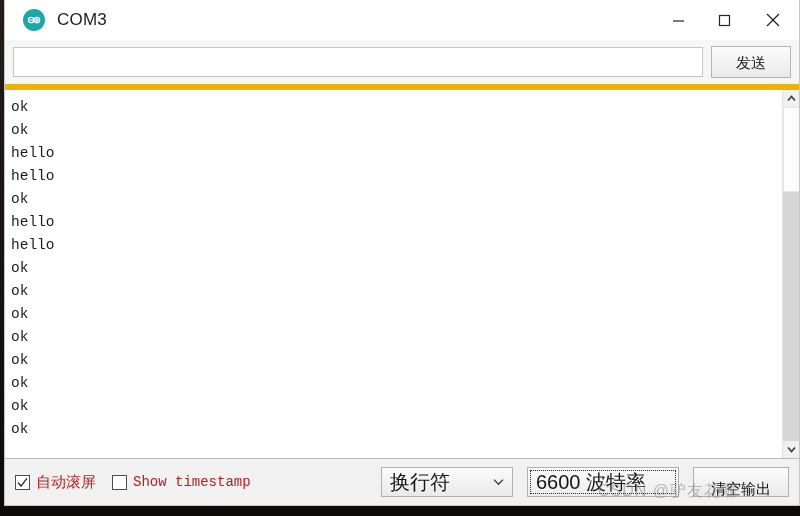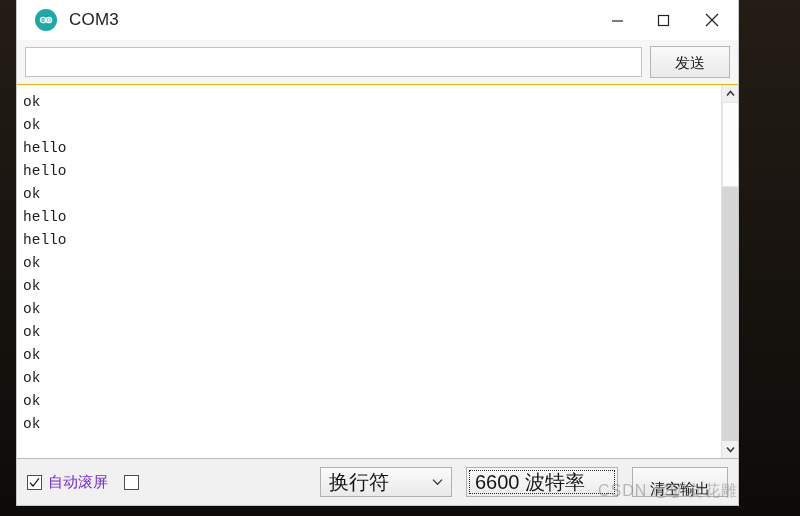--- a/index.html
+++ b/index.html
@@ -16,29 +16,28 @@
     width: 800px;
     height: 516px;
     background: linear-gradient(to bottom, #241d16 0%, #16120e 60%, #0d0b09 100%);
   }
 
   
   .window {
     position: absolute;
     left: 4px;
     top: 0px;
-    width: 723px;
+    width: 796px;
     height: 506px;
     background: #ffffff;
     border: 1px solid #c6c6c6;
     border-top: none;
     display: flex;
     flex-direction: column;
     overflow: hidden;
-    margin-left: 12px;
   }
 
   
   .titlebar {
     height: 40px;
     background: #ffffff;
     display: flex;
     align-items: center;
     flex: none;
     position: relative;
@@ -110,21 +109,21 @@
     font-family: "Liberation Sans", sans-serif;
     line-height: 1;
     padding: 8px;
   }
 
   
   .console-wrap {
     flex: 1 1 auto;
     position: relative;
     background: #ffffff;
-    border-top: 1px solid #eab308;
+    border-top: 6px solid #eab308;
     border-bottom: 1px solid #b9b9b9;
     display: flex;
     overflow: hidden;
   }
   .console {
     flex: 1 1 auto;
     padding: 6px 6px 0 6px;
     overflow: hidden;
     background: #fff;
   }
@@ -194,21 +193,21 @@
     background: #fff;
     display: flex;
     align-items: center;
     justify-content: center;
     flex: none;
   }
   .chk-box svg { display: block; }
   .chk-label {
     margin-left: 6px;
     font-size: 15px;
-    color: #6d28d9;
+    color: #b91c1c;
     white-space: nowrap;
   }
   .chk-label.mono {
     font-family: "Liberation Mono", monospace;
     font-size: 14px;
   }
 
   .spacer { flex: 1 1 auto; }
 
   .select {
@@ -362,20 +361,21 @@
         <span class="chk-box">
           <svg width="11" height="11" viewBox="0 0 11 11">
             <polyline points="1,5.6 4,9 10,1.4" fill="none" stroke="#111" stroke-width="1.2"></polyline>
           </svg>
         </span>
         <span class="chk-label">自动滚屏</span>
       </div>
 
       <div class="chk-item">
         <span class="chk-box"></span>
+        <span class="chk-label mono">Show timestamp</span>
       </div>
 
       <div class="spacer"></div>
 
       <div class="select" id="newline-select">
         <span class="sel-text">换行符</span>
         <span class="chev">
           <svg width="11" height="8" viewBox="0 0 11 8">
             <polyline points="1,1.6 5.5,6.2 10,1.6" fill="none" stroke="#3a3a3a" stroke-width="1.3"></polyline>
           </svg>

